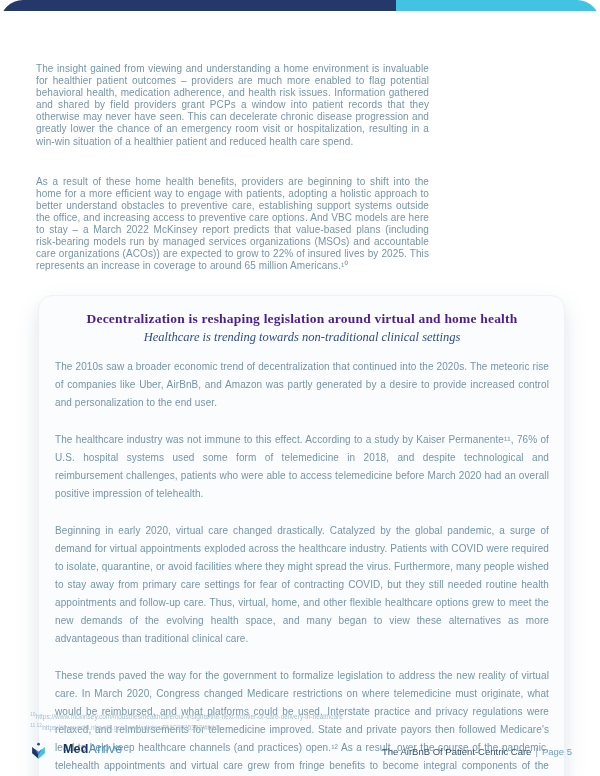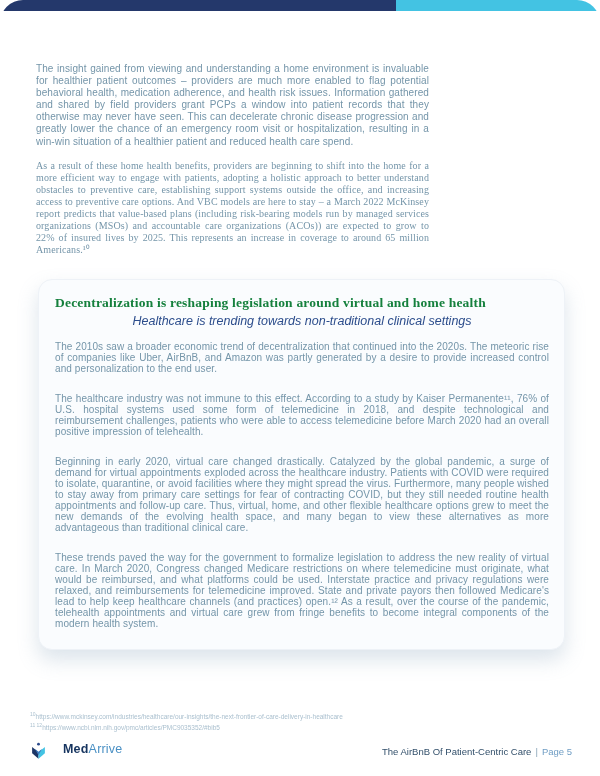--- a/index.html
+++ b/index.html
@@ -25,50 +25,51 @@
     margin: 52px 0 0 36px;
     width: 393px;
   }
   .intro p {
     font-size: 10px;
     line-height: 12.1px;
     color: #7495a9;
     text-align: justify;
     letter-spacing: 0.1px;
   }
-  .intro p + p { margin-top: 12px; font-family: Liberation Serif, serif; }
+  .intro p + p { margin-top: 28px; }
 
   .card {
     margin: 23px auto 0 38px;
     width: 527px;
     background: #fafcfe;
     border: 1px solid #eef2f7;
     border-radius: 14px;
     padding: 15px 15px 20px 16px;
     box-shadow: 0 10px 20px rgba(140, 165, 190, 0.30);
   }
   .card-heading {
     font-family: "Liberation Serif", serif;
     font-weight: bold;
     font-size: 13.5px;
-    color: #15803d;
+    color: #4c1d95;
+    text-align: center;
     letter-spacing: 0.2px;
   }
   .card-subheading {
-    font-family: Liberation Sans, sans-serif;
+    font-family: Liberation Serif, serif;
     font-style: italic;
     font-size: 12.5px;
     color: #2c4d8c;
     text-align: center;
     margin-top: 3px;
   }
   .card-body { margin-top: 13px; }
   .card-body p {
     font-size: 10px;
-    line-height: 11px;
+    line-height: 18px;
     color: #7495a9;
     text-align: justify;
     letter-spacing: 0.1px;
   }
   .card-body p + p { margin-top: 19px; }
 
   .footnotes {
     position: absolute;
     left: 30px;
     top: 710px;

